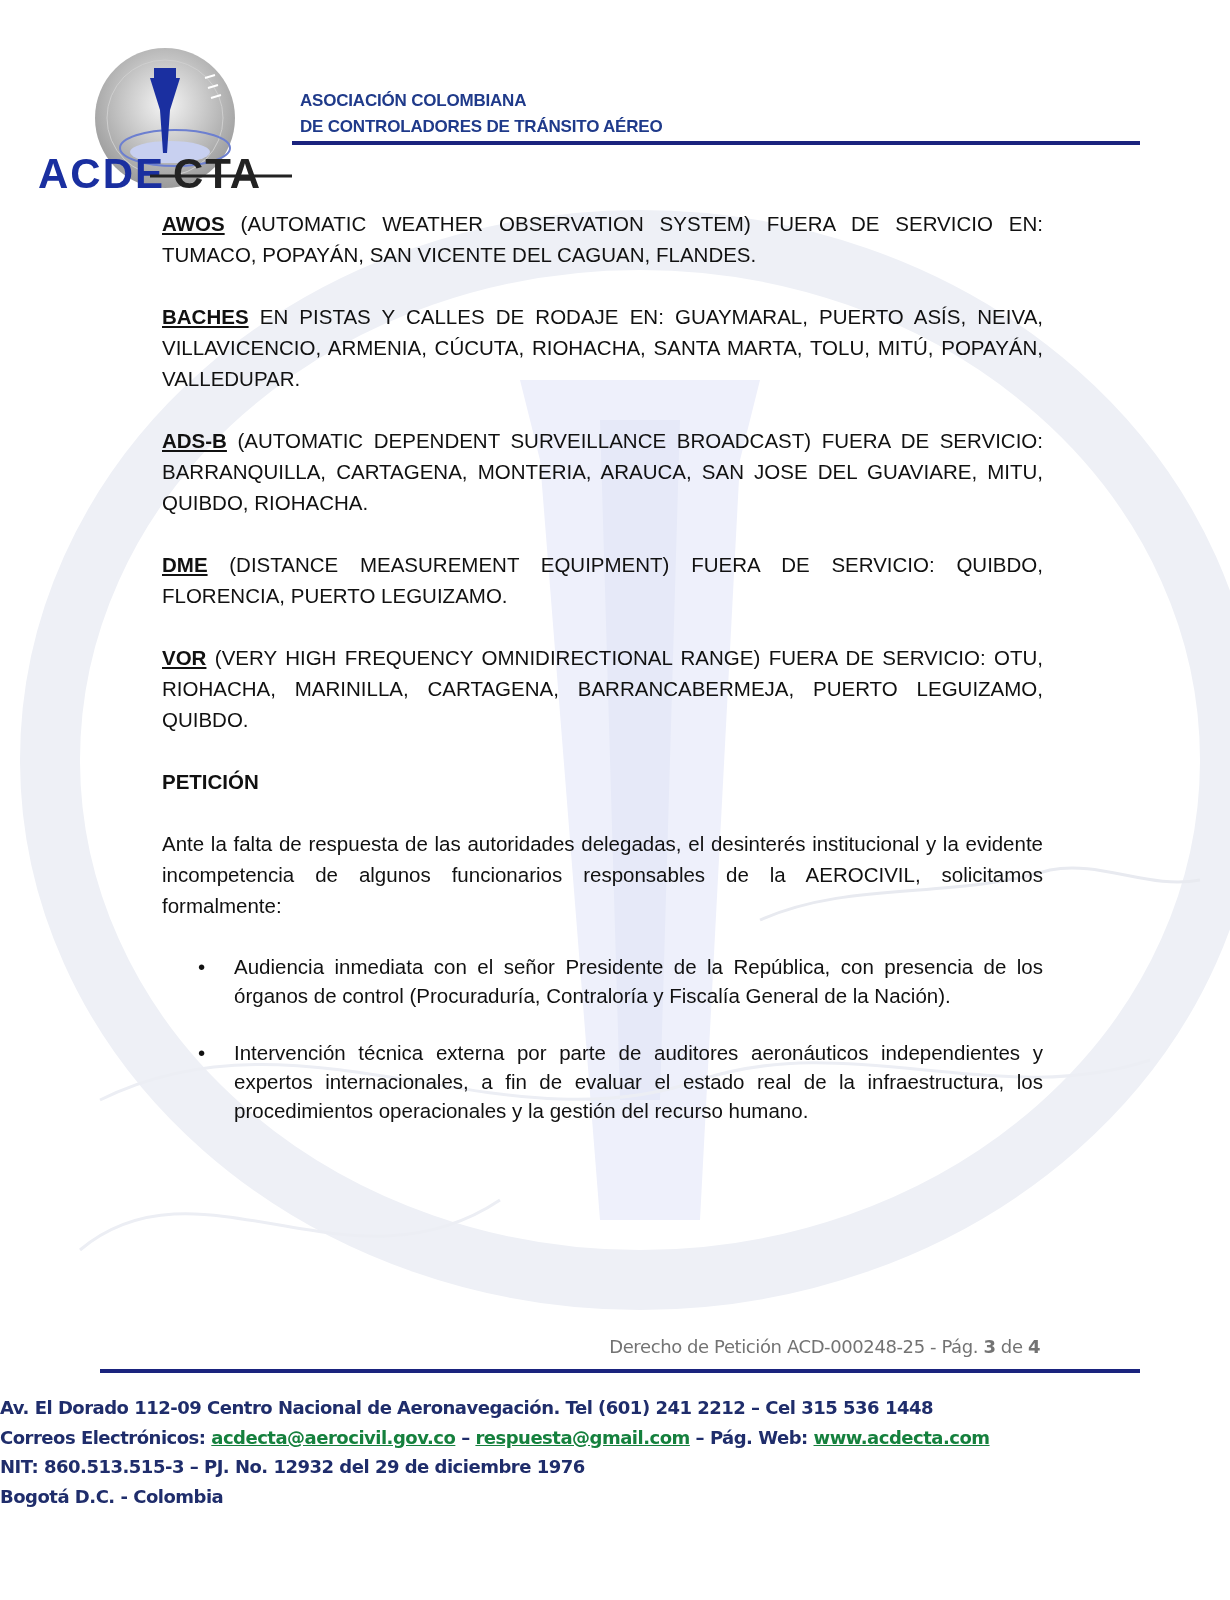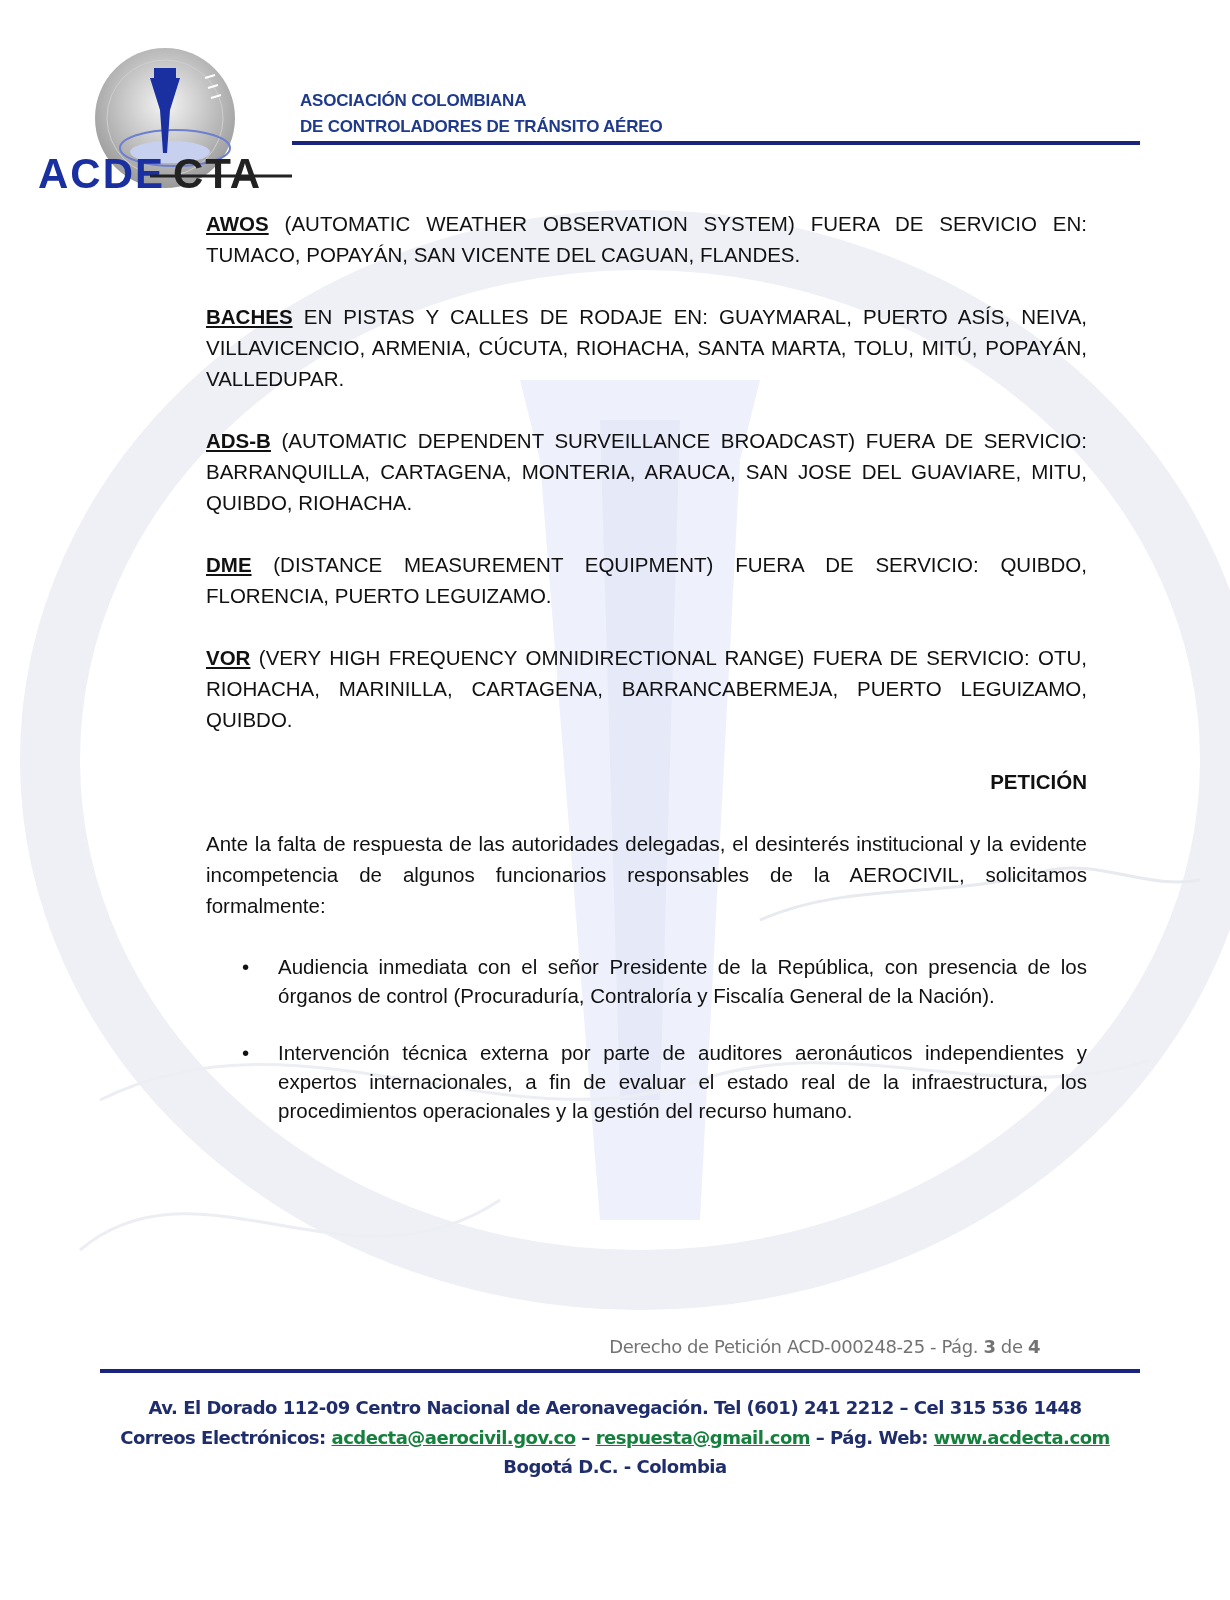--- a/index.html
+++ b/index.html
@@ -7,33 +7,33 @@
 
   
   .watermark { position: absolute; left: 0; top: 0; width: 1230px; height: 1600px; pointer-events: none; z-index: 0; }
 
   
   .logo { position: absolute; left: 30px; top: 48px; width: 270px; height: 145px; z-index: 2; }
   .org-name { position: absolute; left: 288px; top: 88px; z-index: 2; color: #1f3a8a; font-family: "Liberation Sans", sans-serif; font-weight: bold; font-size: 17px; line-height: 26px; letter-spacing: -0.2px; margin-left: 12px; }
   .header-rule { position: absolute; left: 292px; top: 141px; width: 848px; height: 4px; background: #1a237e; z-index: 2; }
 
   
-  .content { position: absolute; left: 162px; top: 208px; width: 881px; z-index: 2; font-size: 20.5px; line-height: 31px; margin-left: 44px; }
+  .content { position: absolute; left: 162px; top: 208px; width: 881px; z-index: 2; font-size: 20.5px; line-height: 31px; }
   .para { margin: 0 0 31px 0; text-align: justify; }
   .term { font-weight: bold; text-decoration: underline; }
-  .section-title { font-weight: bold; margin: 0 0 31px 0; text-align: right; }
+  .section-title { font-weight: bold; margin: 0 0 31px 0; }
   .bullets { list-style: none; margin: 0; padding: 0; }
   .bullets li { position: relative; padding-left: 72px; margin: 0 0 28px 0; text-align: justify; line-height: 29px; }
   .bullets li .dot { position: absolute; left: 36px; top: 0; }
 
   
   .pageref { position: absolute; right: 190px; top: 1336px; z-index: 2; font-size: 18px; color: #737373; font-family: "DejaVu Sans", sans-serif; letter-spacing: -0.4px; }
   .pageref b { font-weight: bold; }
   .footer-rule { position: absolute; left: 100px; top: 1369px; width: 1040px; height: 4px; background: #1a237e; z-index: 2; }
-  .footer { position: absolute; left: 0; top: 1393px; width: 1230px; z-index: 2; text-align: center; color: #1f2d6b; font-weight: bold; font-size: 18px; line-height: 29.5px; font-family: "DejaVu Sans", sans-serif; letter-spacing: -0.5px; }
+  .footer { position: absolute; left: 0; top: 1393px; width: 1230px; z-index: 2; color: #1f2d6b; font-weight: bold; font-size: 18px; line-height: 29.5px; font-family: "DejaVu Sans", sans-serif; letter-spacing: -0.5px; }
   .footer a { color: #15803d; text-decoration: underline; }
 </style>
 </head>
 <body>
 
 <svg class="watermark" viewBox="0 0 1230 1600" xmlns="http://www.w3.org/2000/svg">
   <ellipse cx="640" cy="760" rx="590" ry="520" fill="none" stroke="#eef0f6" stroke-width="60"></ellipse>
   <path d="M520 380 L760 380 L740 460 L700 1220 L600 1220 L540 460 Z" fill="#eef0fb"></path>
   <path d="M600 420 L680 420 L660 1100 L620 1100 Z" fill="#e6e9f8"></path>
   <path d="M100 1100 C 300 1000, 500 1150, 700 1080 C 850 1030, 1000 1110, 1150 1060" fill="none" stroke="#eceef4" stroke-width="3"></path>
@@ -82,14 +82,15 @@
   </ul>
 </div>
 
 <div class="pageref"><span>Derecho de Petición ACD-000248-25 - Pág. </span><b>3</b><span> de </span><b>4</b></div>
 
 <div class="footer-rule"></div>
 
 <div class="footer">
   <div>Av. El Dorado 112-09 Centro Nacional de Aeronavegación. Tel (601) 241 2212 – Cel 315 536 1448</div>
   <div><span>Correos Electrónicos: </span><a>acdecta@aerocivil.gov.co</a><span> – </span><a>respuesta@gmail.com</a><span> – Pág. Web: </span><a>www.acdecta.com</a></div>
+  <div>NIT: 860.513.515-3 – PJ. No. 12932 del 29 de diciembre 1976</div>
   <div>Bogotá D.C. - Colombia</div>
 </div>
 
 </body></html>

